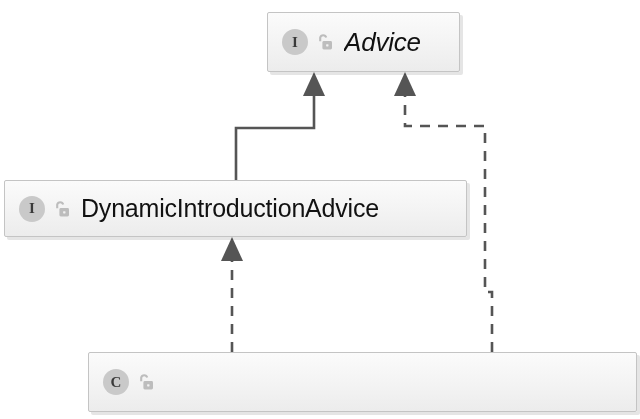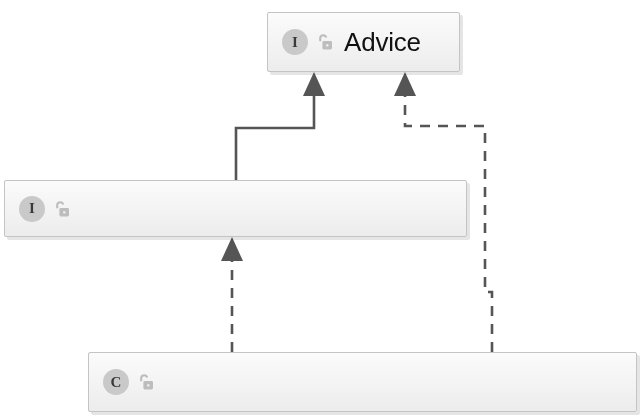--- a/index.html
+++ b/index.html
@@ -65,21 +65,21 @@
   }
   .node-title {
     margin-left: 11px;
     color: #111111;
     font-size: 25px;
     letter-spacing: -0.2px;
     white-space: nowrap;
     overflow: hidden;
   }
   #node-advice { left: 267px; top: 12px; width: 193px; height: 60px; }
-  #node-advice .node-title { font-size: 26px; }
+  #node-advice .node-title { font-size: 26px; font-style: italic; }
   #node-dynamicintroductionadvice { left: 4px; top: 180px; width: 463px; height: 57px; }
   #node-delegatingintroductioninterceptor { left: 88px; top: 352px; width: 549px; height: 60px; }
 </style>
 </head>
 <body>
 
 <div id="diagram-root">
 
   <svg id="edge-layer" viewBox="0 0 640 419" width="640" height="419" xmlns="http://www.w3.org/2000/svg">
     <defs>
@@ -121,20 +121,21 @@
   <div class="uml-node" id="node-dynamicintroductionadvice">
     <div class="node-inner">
       <span class="stereo-badge">I</span>
       <span class="vis-lock">
         <svg viewBox="0 0 16 18" width="16" height="18" xmlns="http://www.w3.org/2000/svg">
           <path d="M3.2,8.2 L3.2,4.6 A3.1,3.1 0 0 1 9.2,4.6" fill="none" stroke="#bdbdbd" stroke-width="2.1"></path>
           <rect x="5.4" y="8.0" width="9.6" height="8.4" rx="1.4" fill="#bdbdbd"></rect>
           <rect x="9.1" y="11.2" width="2.4" height="2.2" rx="0.6" fill="#f1f1f1"></rect>
         </svg>
       </span>
+      <span class="node-title">DynamicIntroductionAdvice</span>
     </div>
   </div>
 
   <div class="uml-node" id="node-delegatingintroductioninterceptor">
     <div class="node-inner">
       <span class="stereo-badge">C</span>
       <span class="vis-lock">
         <svg viewBox="0 0 16 18" width="16" height="18" xmlns="http://www.w3.org/2000/svg">
           <path d="M3.2,8.2 L3.2,4.6 A3.1,3.1 0 0 1 9.2,4.6" fill="none" stroke="#bdbdbd" stroke-width="2.1"></path>
           <rect x="5.4" y="8.0" width="9.6" height="8.4" rx="1.4" fill="#bdbdbd"></rect>

